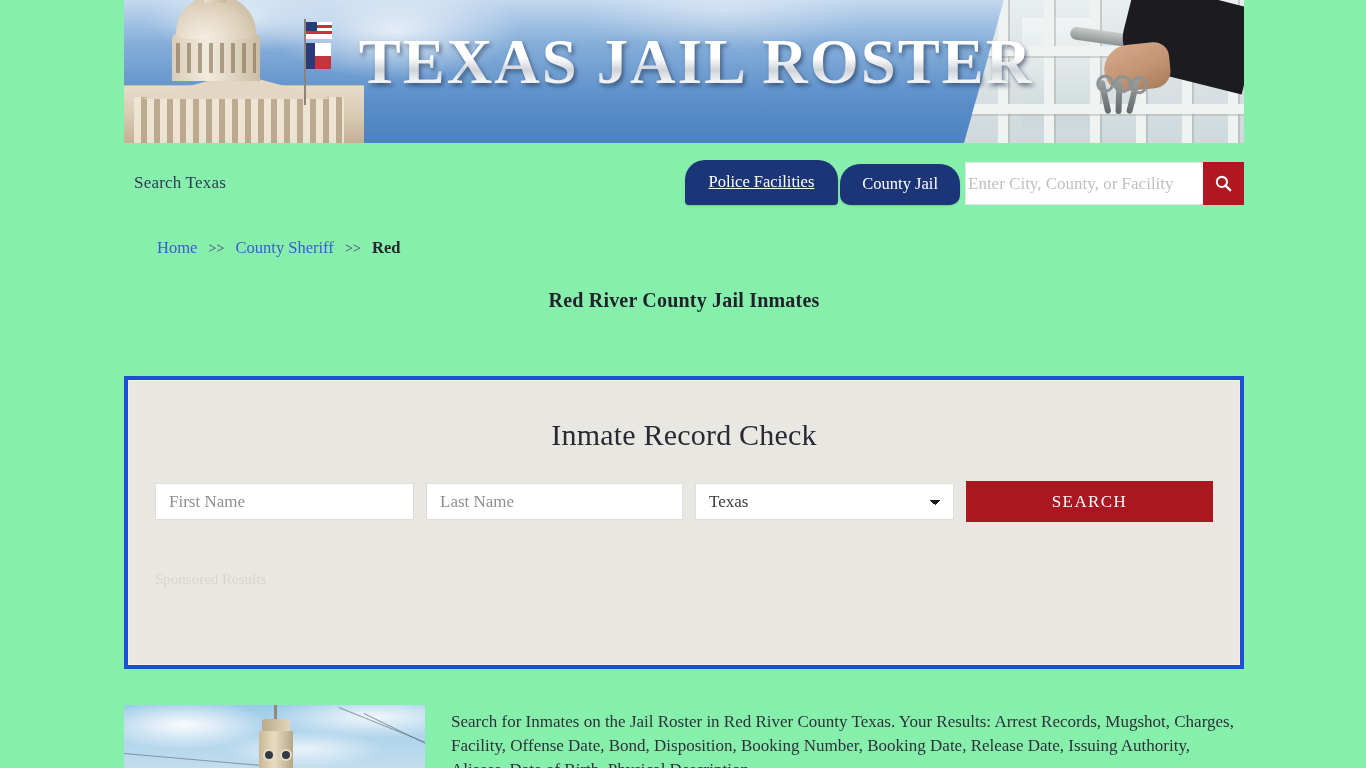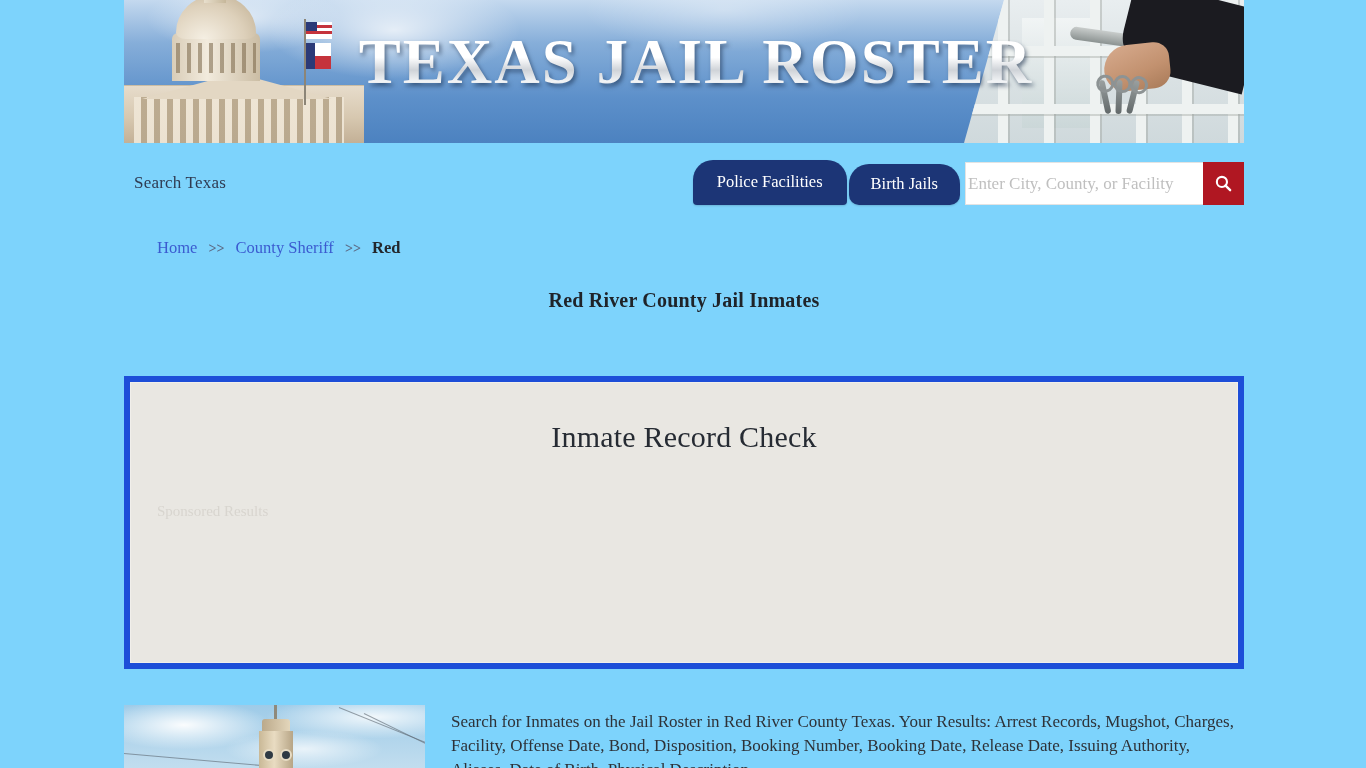--- a/index.html
+++ b/index.html
@@ -9,21 +9,21 @@
     width: 1366px; height: 768px;
     background: #ffffff;
     font-family: "Liberation Serif", "DejaVu Serif", serif;
     overflow: hidden;
   }
 
   .page {
     position: relative;
     width: 1366px;
     height: 768px;
-    background: #7dd3fc;
+    background: #86efac;
   }
 
   .container {
     position: absolute;
     left: 124px;
     width: 1120px;
   }
 
   
   .banner {
@@ -240,21 +240,21 @@
   .tab {
     background: #1c3576;
     color: #ffffff;
     font-size: 16.5px;
     padding: 11px 22px 12px;
     border-radius: 18px 18px 6px 6px;
     white-space: nowrap;
     cursor: pointer;
     box-shadow: 0 1px 2px rgba(0,0,0,.15);
   }
-  .tab.tab-police { border-radius: 20px 20px 4px 4px; padding: 12px 24px 13px; }
+  .tab.tab-police { border-radius: 20px 20px 4px 4px; padding: 12px 24px 13px; text-decoration: underline; }
   .tab.tab-county { border-radius: 20px 20px 10px 10px; padding: 10px 22px 11px; }
 
   .nav-search {
     position: absolute;
     right: 0; top: 162px;
     top: 19px;
     display: flex;
     align-items: stretch;
     height: 43px;
   }
@@ -311,21 +311,21 @@
     font-weight: 700;
     color: #1f2329;
     letter-spacing: .2px;
   }
 
   
   .panel {
     top: 376px;
     height: 293px;
     background: #e9e7e2;
-    border: 6px solid #1d4ed8;
+    border: 4px solid #1d4ed8;
     box-shadow: inset 0 0 0 1px #f1efeb;
   }
   .panel-title {
     margin-top: 38px;
     text-align: center;
     font-size: 30px;
     color: #262b33;
     font-weight: 400;
     letter-spacing: .2px;
   }
@@ -485,21 +485,21 @@
     </div>
 
     <div class="banner-title">TEXAS JAIL ROSTER</div>
   </div>
 
   <div class="container navbar">
     <div class="search-inmate-label">Search Texas</div>
 
     <div class="nav-tabs">
       <div class="tab tab-police">Police Facilities</div>
-      <div class="tab tab-county">Birth Jails</div>
+      <div class="tab tab-county">County Jail</div>
     </div>
 
     <div class="nav-search">
       <input class="nav-search-input" type="text" placeholder="Enter City, County, or Facility" style="">
       <button class="nav-search-btn">
         <svg width="19" height="19" viewBox="0 0 24 24">
           <circle cx="10" cy="10" r="6.4" fill="none" stroke="#ffffff" stroke-width="2.6"></circle>
           <line x1="14.6" y1="14.6" x2="20.4" y2="20.4" stroke="#ffffff" stroke-width="3" stroke-linecap="round"></line>
         </svg>
       </button>
@@ -512,20 +512,28 @@
     <a href="#">County Sheriff</a>
     <span class="sep">&gt;&gt;</span>
     <span class="current">Red</span>
   </div>
 
   <h1 class="container page-title" style="margin:0;">Red River County Jail Inmates</h1>
 
   <div class="container panel">
     <div class="panel-title">Inmate Record Check</div>
 
+    <div class="form-row">
+      <input class="field field-first" type="text" placeholder="First Name" style="">
+      <input class="field field-last" type="text" placeholder="Last Name" style="">
+      <select class="field field-state">
+        <option>Texas</option>
+      </select>
+      <button class="search-btn">SEARCH</button>
+    </div>
 
     <div class="sponsored">Sponsored Results</div>
   </div>
 
   <div class="container bottom">
     <div class="thumb">
       <span class="wire w1"></span>
       <span class="wire w2"></span>
       <span class="wire w3"></span>
       <span class="tower-spire"></span>

